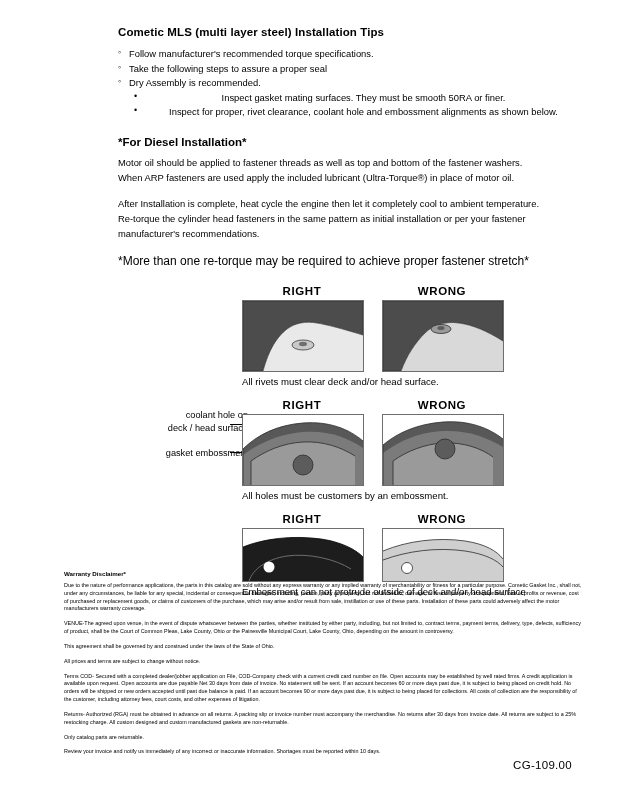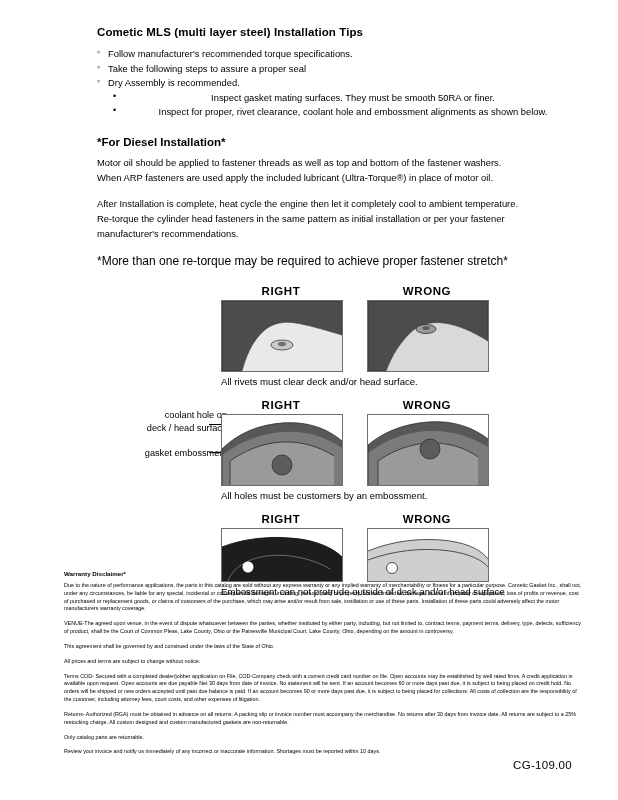--- a/index.html
+++ b/index.html
@@ -12,21 +12,21 @@
     background: #ffffff;
     font-family: "Liberation Sans", sans-serif;
     color: #000000;
     overflow: hidden;
   }
   .page {
     position: relative;
     width: 618px;
     height: 800px;
     box-sizing: border-box;
-    padding: 26px 36px 10px 23px;
+    padding: 26px 36px 10px 44px;
     border-radius: 9px;
   }
   h1.title {
     font-size: 11.5px;
     font-weight: bold;
     margin: 0 0 9px 74px;
     letter-spacing: 0.1px;
   }
   ul.bullets {
     list-style: none;
@@ -79,21 +79,21 @@
     margin: 0 0 0 74px;
   }
 
   
   .figs {
     margin: 14px 0 0 0;
     position: relative;
   }
   .figrow {
     display: flex;
-    gap: 26px;
+    gap: 20px;
     margin-left: 198px;
   }
   .figcol {
     width: 120px;
   }
   .figlabel {
     text-align: center;
     font-size: 11.5px;
     font-weight: bold;
     letter-spacing: 0.6px;

